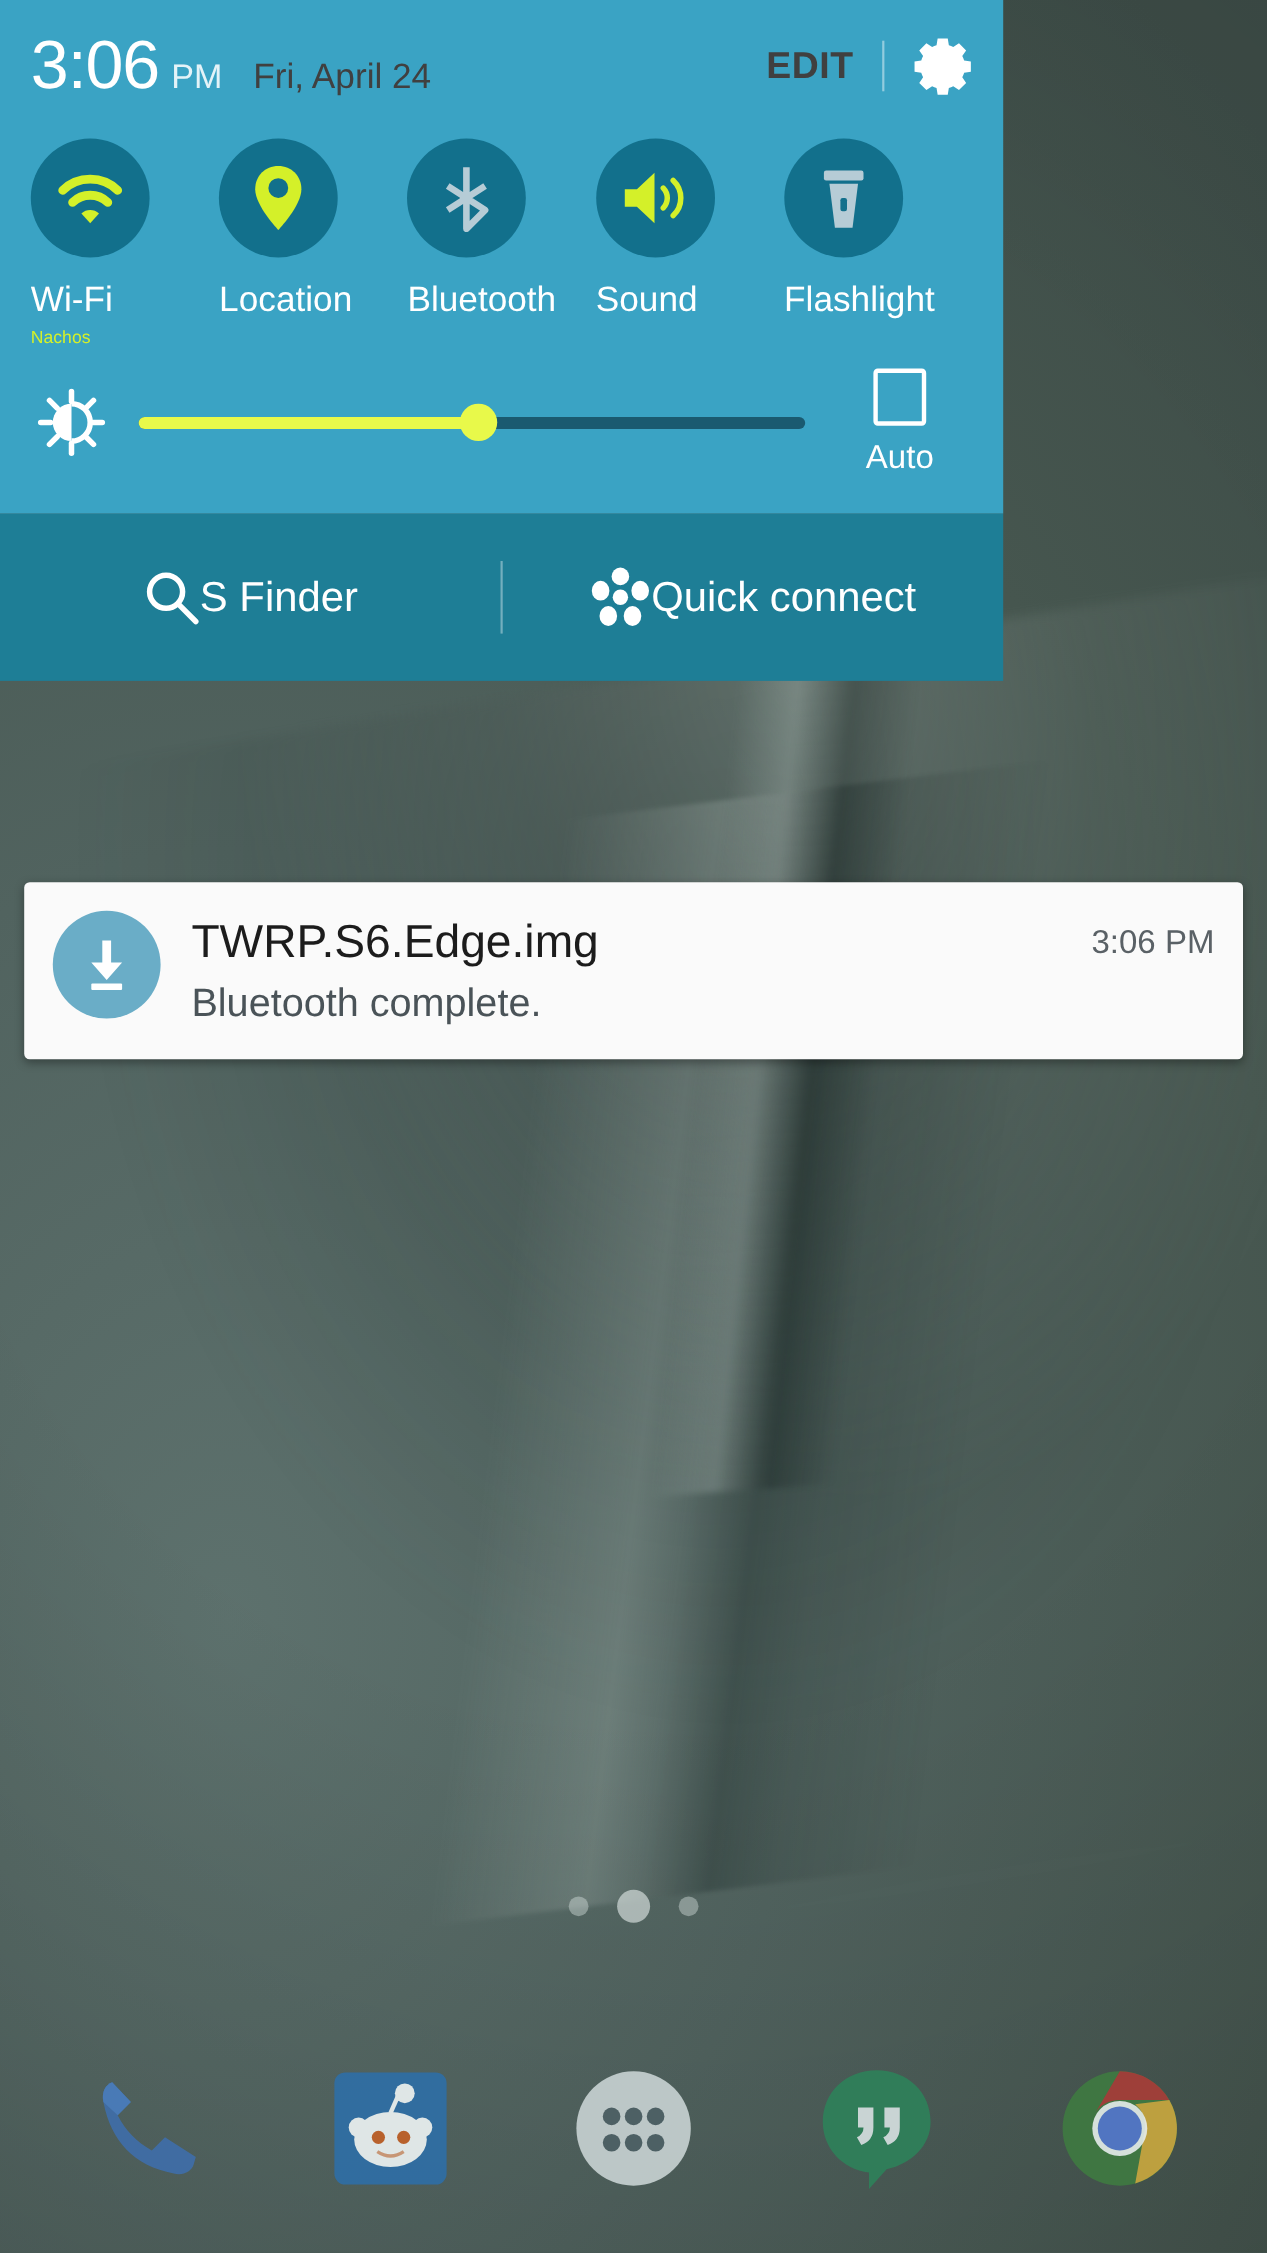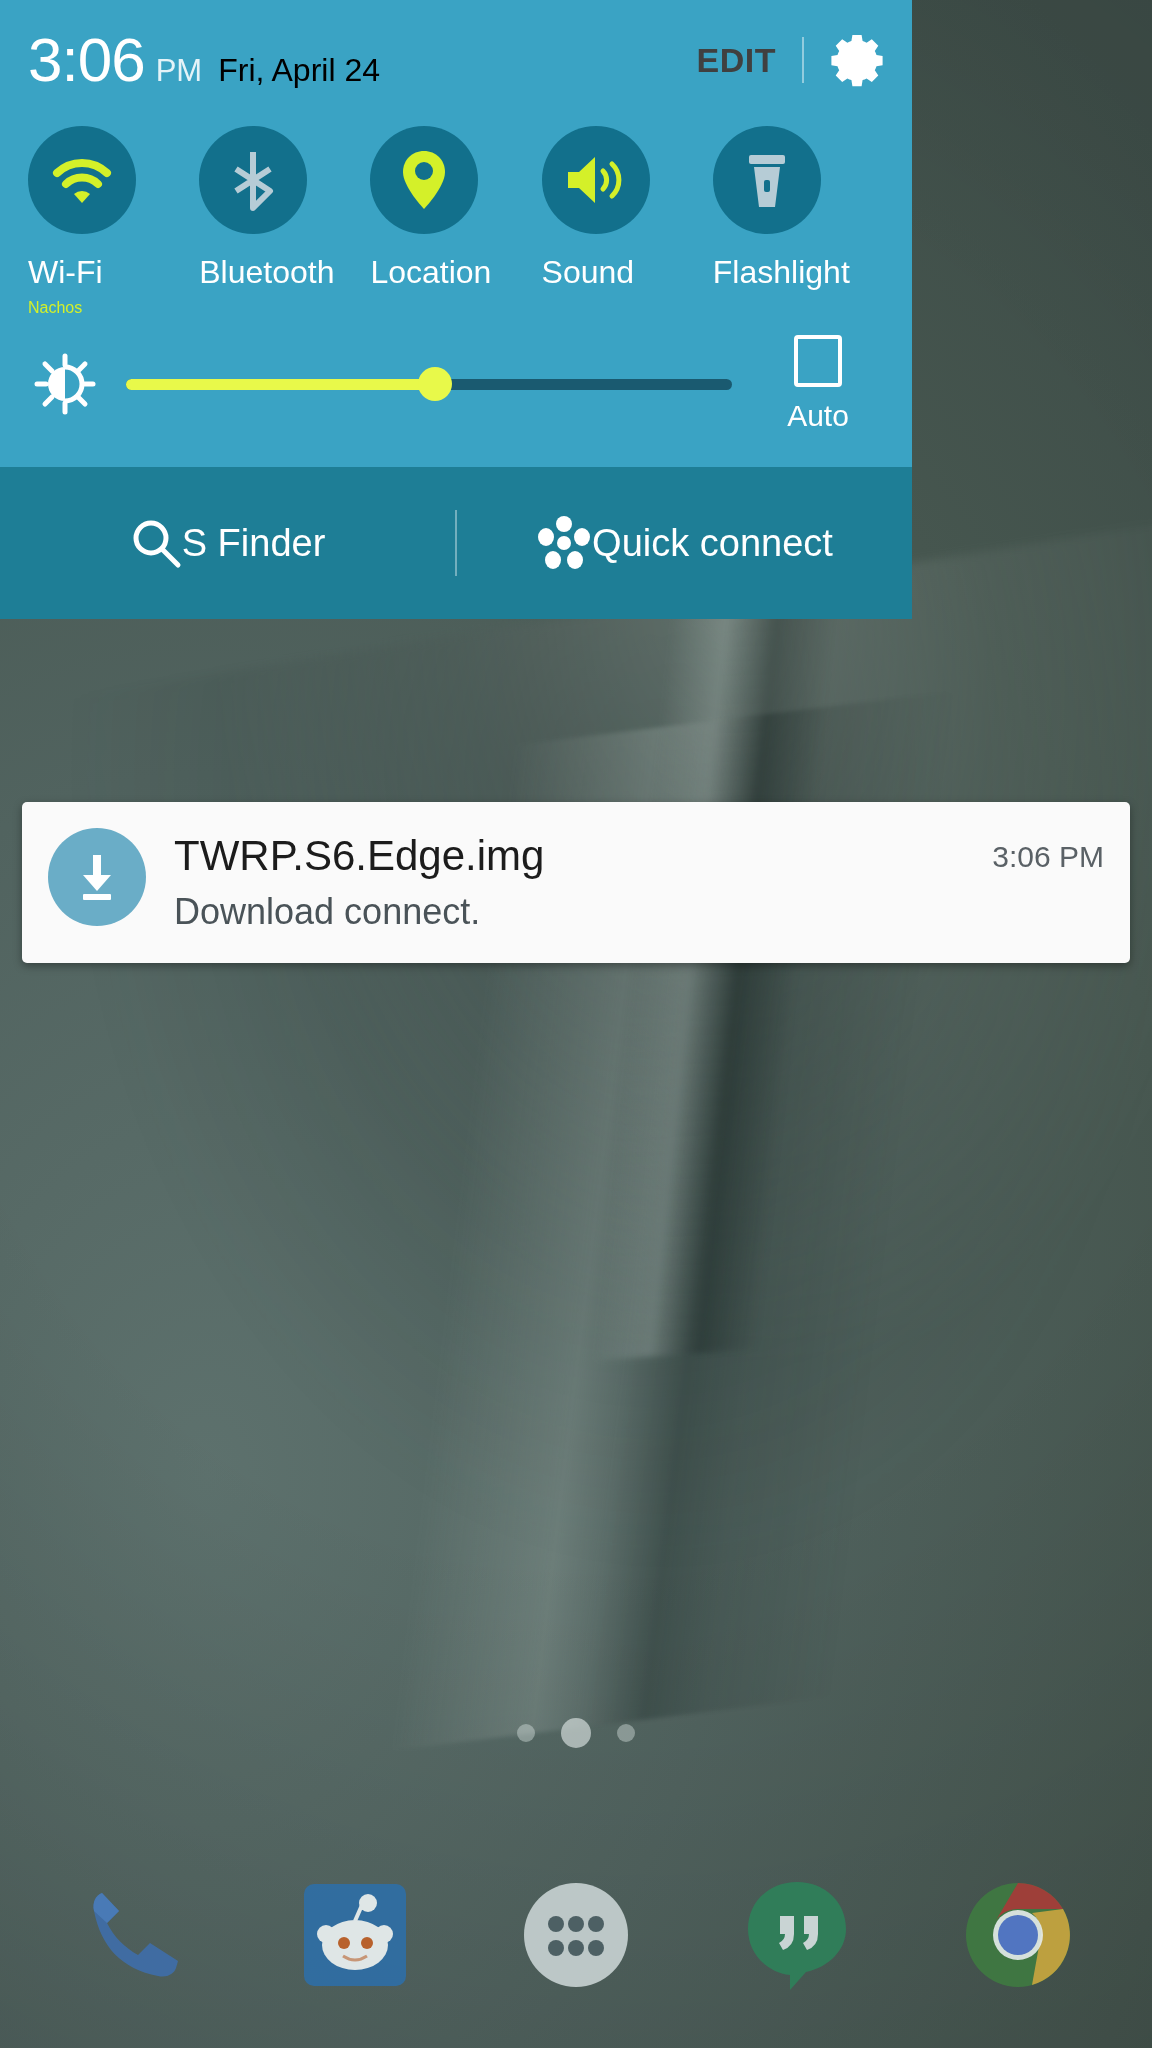--- a/index.html
+++ b/index.html
@@ -46,21 +46,21 @@
   }
 
   
   #panel { position:absolute; left:0; top:0; width:912px; z-index:3; }
   .qs-top { background:#3aa3c4; padding:0 28px; }
 
   .statusrow { height:120px; display:flex; align-items:center; }
   .clock { display:flex; align-items:baseline; flex:1; }
   .clock-time { font-size:62px; color:#ffffff; font-weight:300; letter-spacing:-1px; line-height:1; }
   .clock-ampm { font-size:31px; color:#e4f3f8; font-weight:400; margin-left:11px; }
-  .clock-date { font-size:32px; color:#000000; font-weight:300; margin-left:16px; }
+  .clock-date { font-size:32px; color:#404040; font-weight:300; margin-left:28px; }
   .top-actions { display:flex; align-items:center; gap:26px; }
   .edit-btn { font-size:34px; color:#404040; font-weight:700; letter-spacing:.5px; }
   .vdiv { width:2px; height:46px; background:rgba(255,255,255,.45); }
   .gear { width:54px; height:54px; }
 
   
   .toggles { display:flex; padding:6px 0 0; }
   .tog { flex:1; display:flex; flex-direction:column; align-items:flex-start; }
   .tog-circle {
     width:108px; height:108px; border-radius:50%;
@@ -236,36 +236,36 @@
             </g>
             <path d="M31 49 L23 40 A12 12 0 0 1 39 40 Z" fill="#d4f029"></path>
           </svg>
         </div>
         <span class="tog-label">Wi-Fi</span>
         <span class="tog-sub">Nachos</span>
       </div>
 
       <div class="tog">
         <div class="tog-circle">
-          <svg width="50" height="62" viewBox="0 0 50 62">
-            <path fill="none" stroke="#b6ccd6" stroke-width="6" stroke-linejoin="round" d="M25 3 L25 59 L42 42 L8 20 M8 42 L42 20"></path>
-          </svg>
-        </div>
-        <span class="tog-label">Bluetooth</span>
-        <span class="tog-sub empty"></span>
-      </div>
-
-      <div class="tog">
-        <div class="tog-circle">
           <svg width="48" height="62" viewBox="0 0 48 62">
             <path fill="#d4f029" d="M24 2 C12 2 3 11 3 23 C3 38 24 60 24 60 C24 60 45 38 45 23 C45 11 36 2 24 2 Z"></path>
             <circle cx="24" cy="22" r="9" fill="#12708c"></circle>
           </svg>
         </div>
         <span class="tog-label">Location</span>
+        <span class="tog-sub empty"></span>
+      </div>
+
+      <div class="tog">
+        <div class="tog-circle">
+          <svg width="50" height="62" viewBox="0 0 50 62">
+            <path fill="none" stroke="#b6ccd6" stroke-width="6" stroke-linejoin="round" d="M25 3 L25 59 L42 42 L8 20 M8 42 L42 20"></path>
+          </svg>
+        </div>
+        <span class="tog-label">Bluetooth</span>
         <span class="tog-sub empty"></span>
       </div>
 
       <div class="tog">
         <div class="tog-circle">
           <svg width="64" height="56" viewBox="0 0 64 56">
             <path fill="#d4f029" d="M4 20 h11 L31 5 v46 L15 36 H4 Z"></path>
             <g fill="none" stroke="#d4f029" stroke-width="5" stroke-linecap="round">
               <path d="M39 19 A13 13 0 0 1 39 37"></path>
               <path d="M48 12 A22 22 0 0 1 48 44"></path>
@@ -349,18 +349,18 @@
 <div id="notifs">
   <div class="notif-card">
     <span class="notif-icon">
       <svg width="52" height="52" viewBox="0 0 52 52">
         <path fill="#ffffff" d="M22 4 h8 v20 h10 L26 40 L12 24 h10 Z"></path>
         <rect x="12" y="43" width="28" height="6" rx="1" fill="#ffffff"></rect>
       </svg>
     </span>
     <span class="notif-body">
       <div class="notif-title">TWRP.S6.Edge.img</div>
-      <div class="notif-text">Download connect.</div>
+      <div class="notif-text">Bluetooth complete.</div>
     </span>
     <span class="notif-time">3:06 PM</span>
   </div>
 
 </div>
 
 </body></html>

